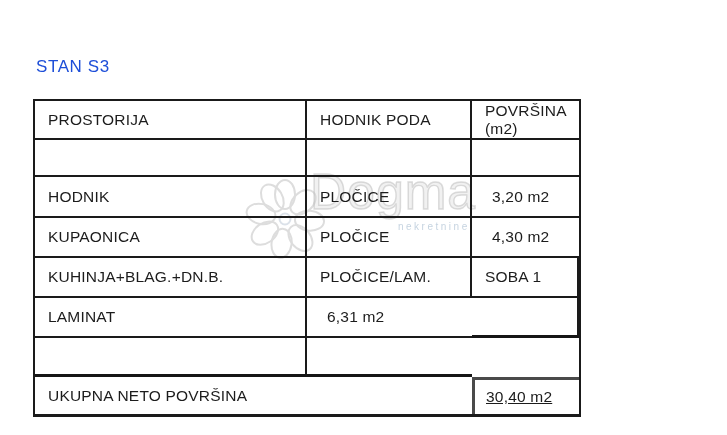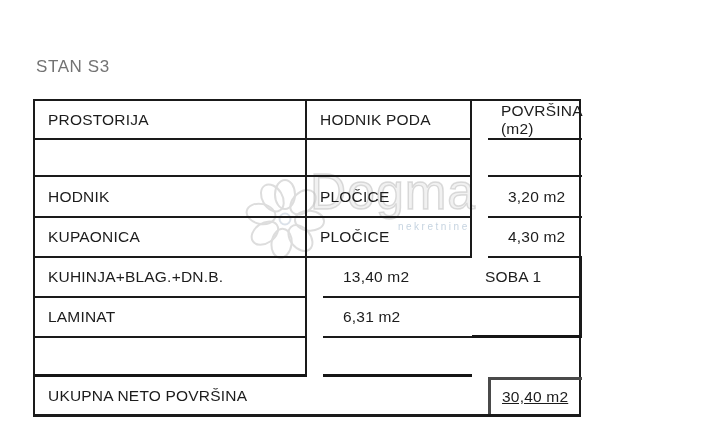--- a/index.html
+++ b/index.html
@@ -6,21 +6,21 @@
   .page{
     position:relative;
     width:727px;height:435px;
     background:#ffffff;
     font-family:"Liberation Sans", sans-serif;
     color:#1c1c1c;
     overflow:hidden;
   }
   .title{
     position:absolute;left:36px;top:57px;
-    font-size:17px;letter-spacing:.6px;color:#737373;
+    font-size:17px;letter-spacing:.6px;color:#1d4ed8;
   }
   
   .watermark{position:absolute;left:240px;top:165px;width:280px;height:100px;z-index:1;pointer-events:none;}
   .wm-flower{position:absolute;left:5px;top:12px;opacity:.75;}
   .wm-brand{
     position:absolute;left:70px;top:-2px;
     font-size:50px;font-weight:400;letter-spacing:1px;
     color:rgba(205,205,205,.28);
     -webkit-text-stroke:1.4px rgba(186,186,186,.5);
   }
@@ -45,21 +45,21 @@
   }
   .c{
     box-sizing:border-box;
     display:flex;align-items:center;
     padding-left:13px;
     font-size:15.5px;letter-spacing:.2px;color:#1c1c1c;
     border-right:2px solid #1a1a1a;
     border-bottom:2px solid #1a1a1a;
     background:transparent;
   }
-  .c.last{border-right:none;margin-left:16px;}
+  .c.last{border-right:none;}
   .c.val{padding-left:20px;}
   .c.sep{border-bottom:3px solid #161616;}
   .total-label{
     grid-column:1 / 3;
     border-right:none;border-bottom:none;
   }
   .total-value{
     border:3px solid #4a4a4a;
     border-bottom:none;
     padding-left:11px;
@@ -103,21 +103,21 @@
 
     <div class="c">HODNIK</div>
     <div class="c">PLOČICE</div>
     <div class="c last val">3,20 m2</div>
 
     <div class="c">KUPAONICA</div>
     <div class="c">PLOČICE</div>
     <div class="c last val">4,30 m2</div>
 
     <div class="c">KUHINJA+BLAG.+DN.B.</div>
-    <div class="c last val">13,40 m2</div>
+    <div class="c">PLOČICE/LAM.</div>
 
     <div class="c">SOBA 1</div>
     <div class="c">LAMINAT</div>
     <div class="c last val">6,31 m2</div>
 
     <div class="c sep"></div>
     <div class="c sep"></div>
     <div class="c last sep val"></div>
 
     <div class="c total-label">UKUPNA NETO POVRŠINA</div>

